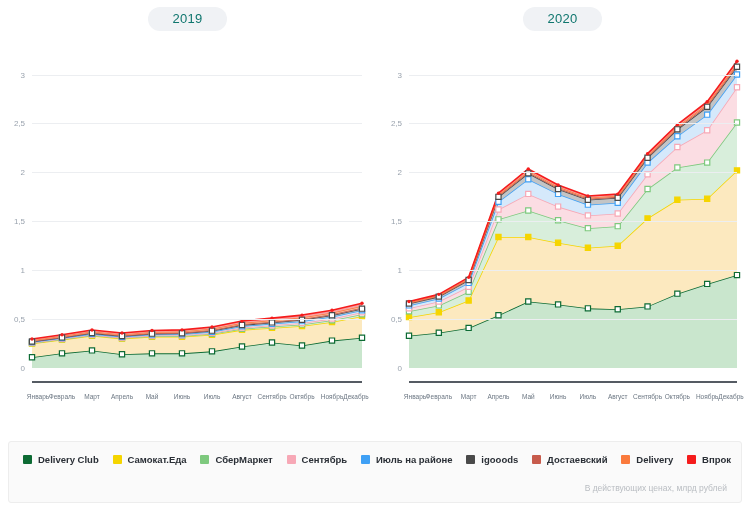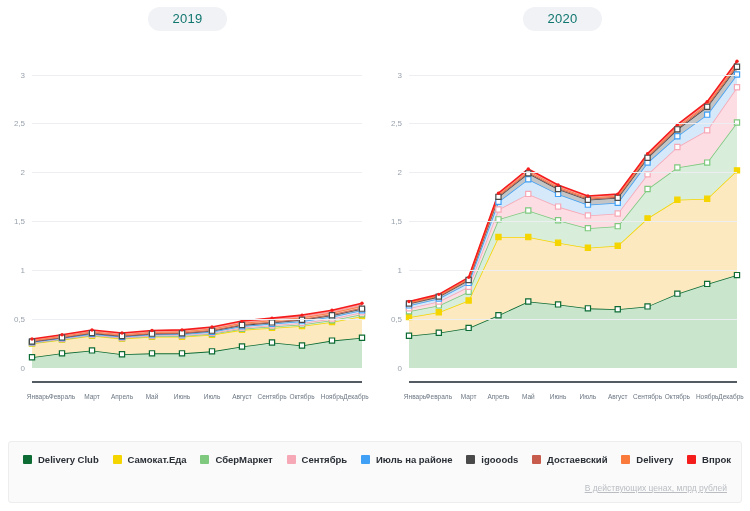--- a/index.html
+++ b/index.html
@@ -140,21 +140,20 @@
     font-size: 9.5px;
     color: #2a2f36;
     font-weight: bold;
   }
   .legend-note {
     position: absolute;
     right: 14px;
     bottom: 9px;
     font-size: 8.5px;
     color: #b9bdc2;
-    text-decoration: underline;
   }
 </style>
 </head>
 <body>
 
 <div id="app">
 
   <div class="panels">
 
     <div class="panel left">

